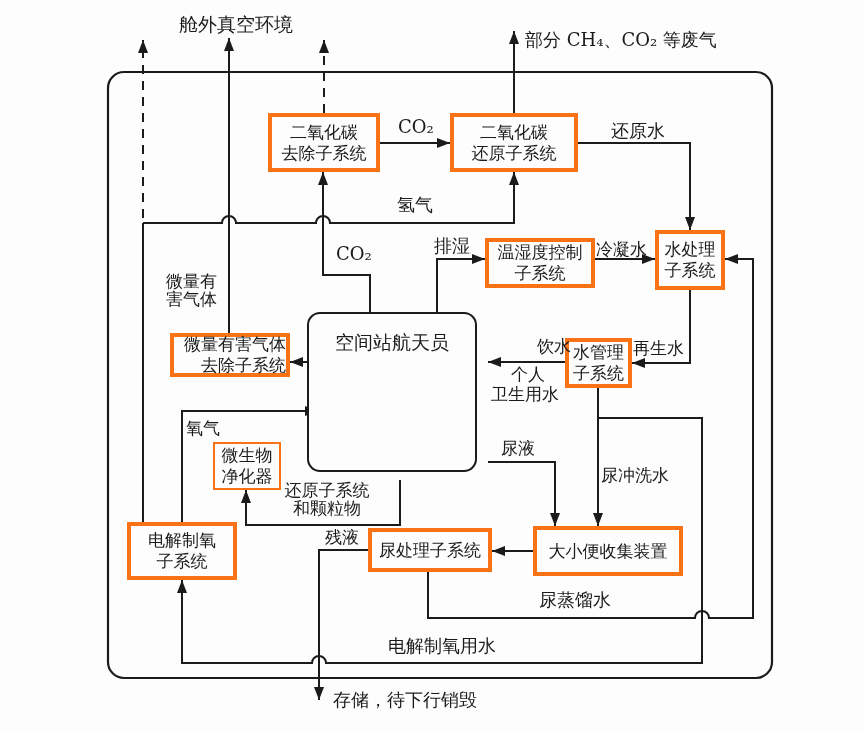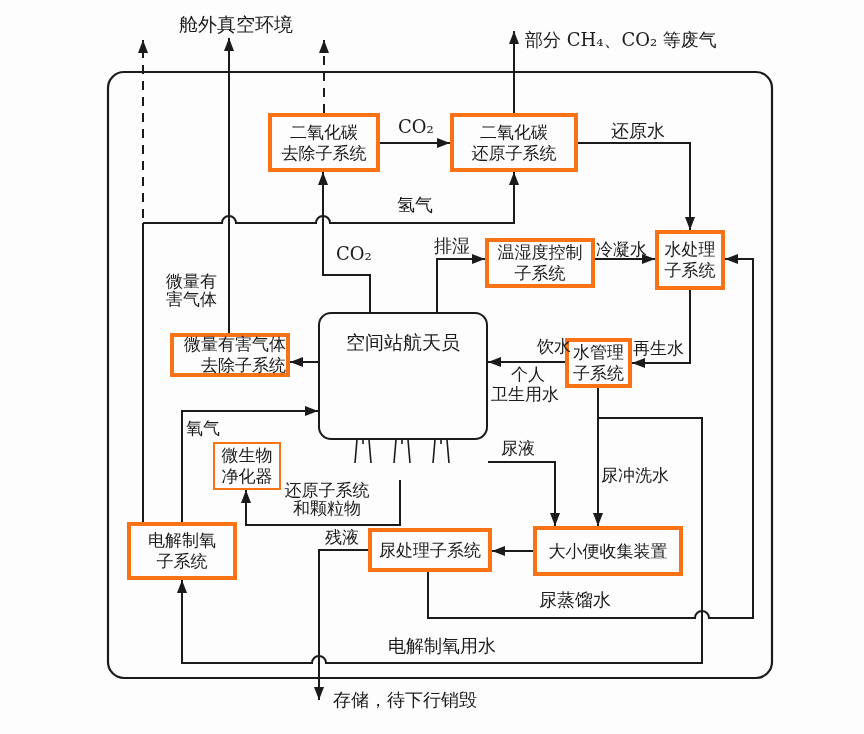--- a/index.html
+++ b/index.html
@@ -115,21 +115,21 @@
   <div class="box" style="left:565px;top:338px;width:67px;height:50px;">
     <div>水管理</div>
     <div>子系统</div>
   </div>
 
   <div class="box" style="left:170px;top:333px;width:120px;height:44px;align-items:flex-end;">
     <div>微量有害气体</div>
     <div>去除子系统</div>
   </div>
 
-  <div class="astro" style="left:318px;top:312px;width:170px;height:128px;">
+  <div class="astro" style="left:307px;top:312px;width:170px;height:160px;">
     <div class="title">空间站航天员</div>
   </div>
 
   <div class="box" style="left:213px;top:442px;width:68px;height:48px;border-width:2.5px;">
     <div>微生物</div>
     <div>净化器</div>
   </div>
 
   <div class="box" style="left:127px;top:522px;width:110px;height:58px;">
     <div>电解制氧</div>

